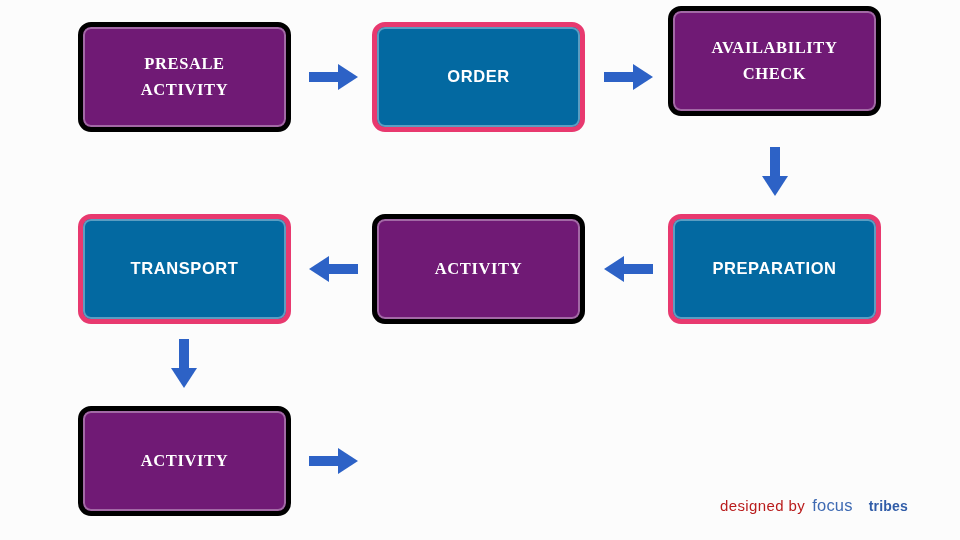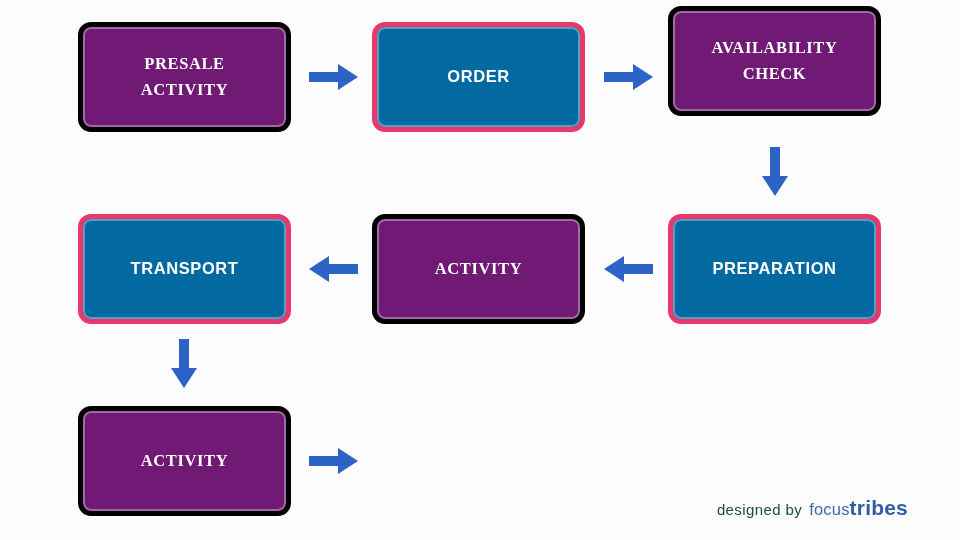--- a/index.html
+++ b/index.html
@@ -46,24 +46,24 @@
   .a-transport-reception{left:309px;top:256px}
   .a-reception-billing{left:171px;top:339px}
   .a-billing-payment{left:309px;top:448px}
 
   
   .credit{
     position:absolute;top:496px;right:52px;
     display:inline-flex;align-items:baseline;gap:7px;
     font-size:15px;
   }
-  .credit .muted{color:#14532d;letter-spacing:0.4px;}
-  .credit .brand{display:inline-flex;align-items:baseline;}
+  .credit .muted{color:#b91c1c;letter-spacing:0.4px;}
+  .credit .brand{display:inline-flex;align-items:baseline;gap:16px;}
   .credit .focus{color:#3e6ab3;font-size:16.5px;letter-spacing:0.2px;}
-  .credit .tribes{color:#305ca8;font-size:21px;font-weight:bold;letter-spacing:0.2px;}
+  .credit .tribes{color:#305ca8;font-size:14px;font-weight:bold;letter-spacing:0.2px;}
 </style>
 </head>
 <body>
 
 <div class="canvas">
 
   <div class="node blue p-r1c1">
     <span>PRESALE
 ACTIVITY</span>
   </div>

